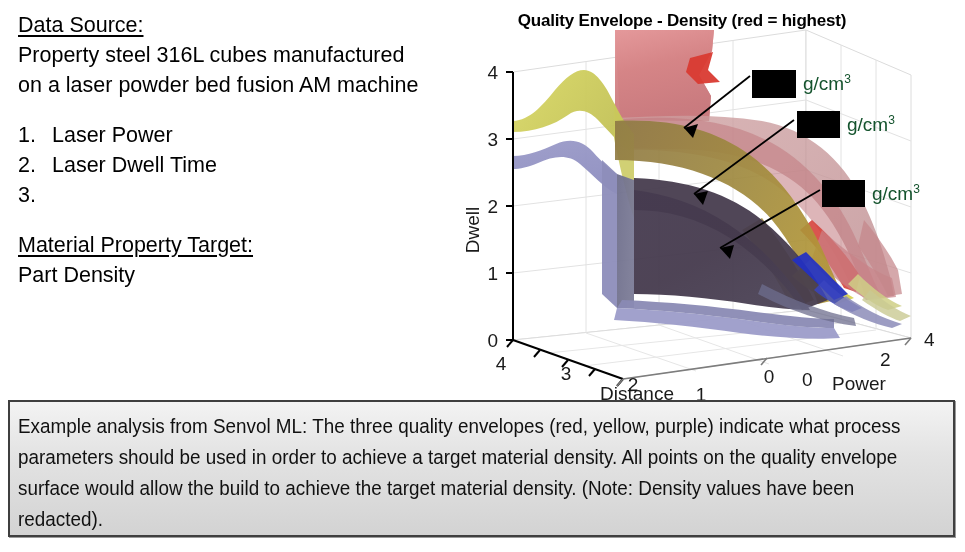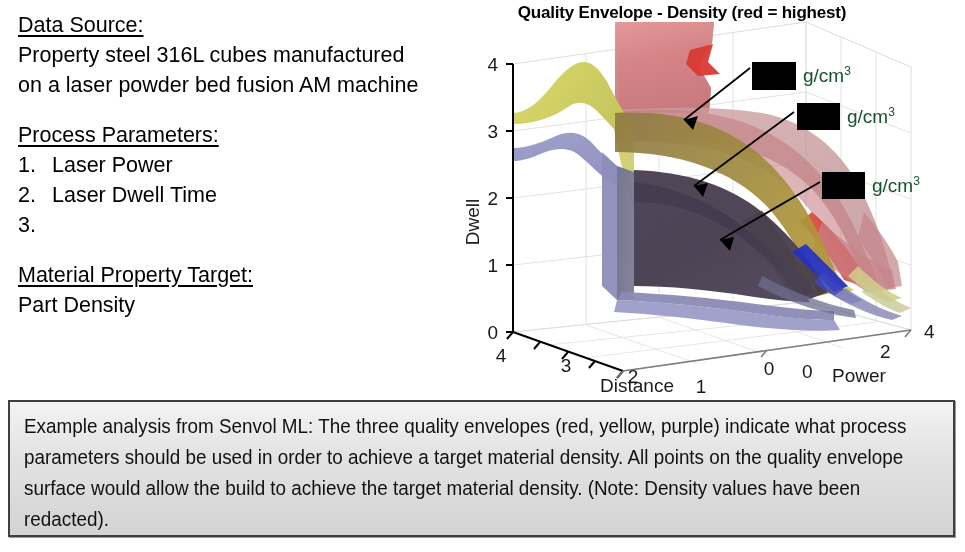--- a/index.html
+++ b/index.html
@@ -51,21 +51,21 @@
   }
   .num-item .num {
     width: 34px;
     flex: 0 0 34px;
   }
 
   
   #chart {
     position: absolute;
     left: 462px;
-    top: 0px;
+    top: 8px;
     width: 503px;
     height: 394px;
   }
   #chart-title {
     position: absolute;
     left: 0;
     top: 3px;
     width: 440px;
     text-align: center;
     font-size: 17px;
@@ -118,21 +118,21 @@
   #caption-box {
     position: absolute;
     left: 8px;
     top: 400px;
     width: 947px;
     height: 137px;
     box-sizing: border-box;
     border: 2px solid #3f3f3f;
     background: linear-gradient(to bottom, #f3f3f3 0%, #e3e3e3 40%, #d3d3d3 100%);
     box-shadow: 1px 1px 0 #9a9a9a;
-    padding: 8px 14px 0 14px;
+    padding: 8px 14px 0 8px;
   }
   #caption-text {
     font-family: "Liberation Sans Narrow", "Liberation Sans", sans-serif;
     font-size: 20.5px;
     line-height: 31px;
     color: #111111;
     transform: scaleX(0.92);
     transform-origin: left top;
     width: 108%;
   }
@@ -141,21 +141,20 @@
 <body>
 
 <div id="left-panel">
 
   <div class="heading">Data Source:</div>
   <div class="body-line">Property steel 316L cubes manufactured</div>
   <div class="body-line">on a laser powder bed fusion AM machine</div>
 
   <div class="spacer"></div>
 
-  <div class="heading">Process Parameters:</div>
 
   <ul class="num-list">
     <li class="num-item">
       <span class="num">1.</span>
       <span>Laser Power</span>
     </li>
     <li class="num-item">
       <span class="num">2.</span>
       <span>Laser Dwell Time</span>
     </li>

